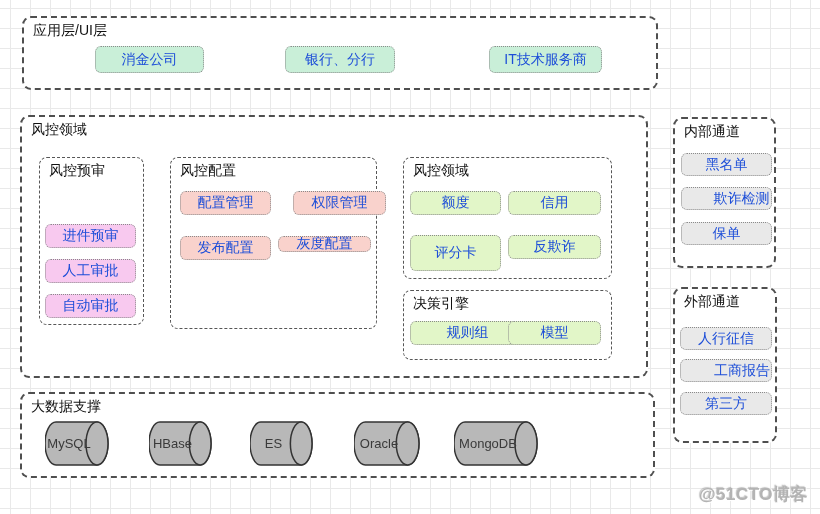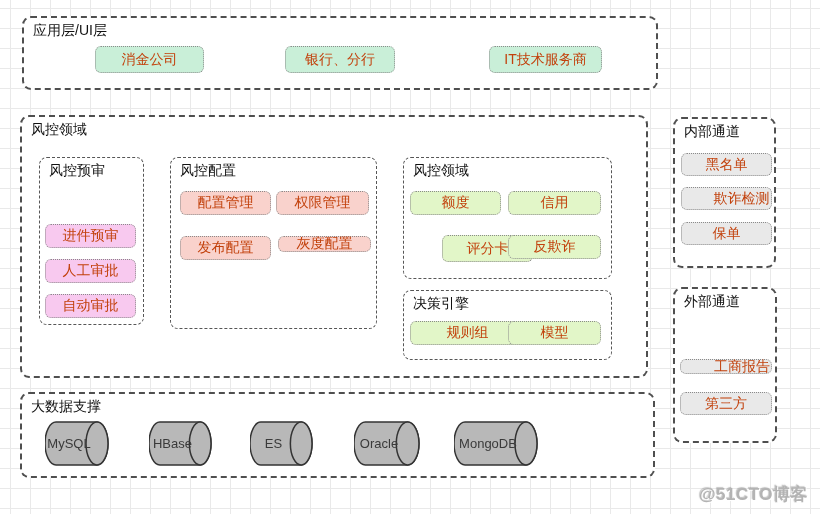--- a/index.html
+++ b/index.html
@@ -43,21 +43,21 @@
   }
   .node {
     position: absolute;
     border: 1px dotted #8a8a8a;
     border-radius: 6px;
     box-sizing: border-box;
     display: flex;
     align-items: center;
     justify-content: center;
     font-size: 14px;
-    color: #c2410c;
+    color: #1d4ed8;
     white-space: nowrap;
     cursor: default;
   }
   .mint   { background: #c9efd8; }
   .plum   { background: #f8c9ef; margin-top: 34px; }
   .salmon { background: #f9d2cc; }
   .green  { background: #e2f6c8; }
   .greyb  { background: #e9e9e9; }
   .cyl { position: absolute; }
   .cyl svg { position: absolute; left: 0; top: 0; width: 100%; height: 100%; }
@@ -101,50 +101,51 @@
     <div class="group" style="left:17px; top:40px; width:105px; height:168px;">
       <div class="box-title">风控预审</div>
       <div class="node plum" style="left:5px; top:32px; width:91px; height:24px;">进件预审</div>
       <div class="node plum" style="left:5px; top:67px; width:91px; height:24px;">人工审批</div>
       <div class="node plum" style="left:5px; top:102px; width:91px; height:24px;">自动审批</div>
     </div>
 
     <div class="group" style="left:148px; top:40px; width:207px; height:172px;">
       <div class="box-title">风控配置</div>
       <div class="node salmon" style="left:9px; top:33px; width:91px; height:24px;">配置管理</div>
-      <div class="node salmon" style="left:105px; top:33px; width:93px; height:24px;">权限管理</div>
+      <div class="node salmon" style="left:122px; top:33px; width:93px; height:24px;">权限管理</div>
       <div class="node salmon" style="left:9px; top:78px; width:91px; height:24px;">发布配置</div>
       <div class="node salmon" style="left:107px; top:78px; width:93px; height:16px;">灰度配置</div>
     </div>
 
     <div class="group" style="left:381px; top:40px; width:209px; height:122px;">
       <div class="box-title">风控领域</div>
       <div class="node green" style="left:6px; top:33px; width:91px; height:24px;">额度</div>
       <div class="node green" style="left:104px; top:33px; width:93px; height:24px;">信用</div>
-      <div class="node green" style="left:6px; top:77px; width:91px; height:27px;margin-left:32px;">评分卡</div>
+      <div class="node green" style="left:6px; top:77px; width:91px; height:36px;">评分卡</div>
       <div class="node green" style="left:104px; top:77px; width:93px; height:24px;">反欺诈</div>
     </div>
 
     <div class="group" style="left:381px; top:173px; width:209px; height:70px;">
       <div class="box-title">决策引擎</div>
       <div class="node green" style="left:6px; top:30px; width:115px; height:24px;">规则组</div>
       <div class="node green" style="left:104px; top:30px; width:93px; height:24px;">模型</div>
     </div>
   </div>
 
   <div class="dbox" style="left:673px; top:117px; width:103px; height:151px;">
     <div class="box-title">内部通道</div>
     <div class="node greyb" style="left:6px; top:34px; width:91px; height:23px;">黑名单</div>
     <div class="node greyb" style="left:6px; top:68px; width:91px; height:23px;padding-left:30px;">欺诈检测</div>
     <div class="node greyb" style="left:6px; top:103px; width:91px; height:23px;">保单</div>
   </div>
 
   <div class="dbox" style="left:673px; top:287px; width:104px; height:156px;">
     <div class="box-title">外部通道</div>
-    <div class="node greyb" style="left:5px; top:70px; width:92px; height:15px;padding-left:32px;">工商报告</div>
+    <div class="node greyb" style="left:5px; top:38px; width:92px; height:23px;">人行征信</div>
+    <div class="node greyb" style="left:5px; top:70px; width:92px; height:23px;padding-left:32px;">工商报告</div>
     <div class="node greyb" style="left:5px; top:103px; width:92px; height:23px;">第三方</div>
   </div>
 
   <div class="dbox" style="left:20px; top:392px; width:635px; height:86px;">
     <div class="box-title">大数据支撑</div>
 
     <div class="cyl" style="left:23px; top:27px; width:64px; height:45px;">
       <svg viewBox="0 0 64 45" preserveAspectRatio="none">
         <path d="M 11 1 L 52 1 A 11 21.5 0 0 1 52 44 L 11 44 A 11 21.5 0 0 1 11 1 Z" fill="#b8b8b8" stroke="#333" stroke-width="1.5" vector-effect="non-scaling-stroke"></path>
         <ellipse cx="52" cy="22.5" rx="11" ry="21.5" fill="#b8b8b8" stroke="#333" stroke-width="1.5" vector-effect="non-scaling-stroke"></ellipse>

